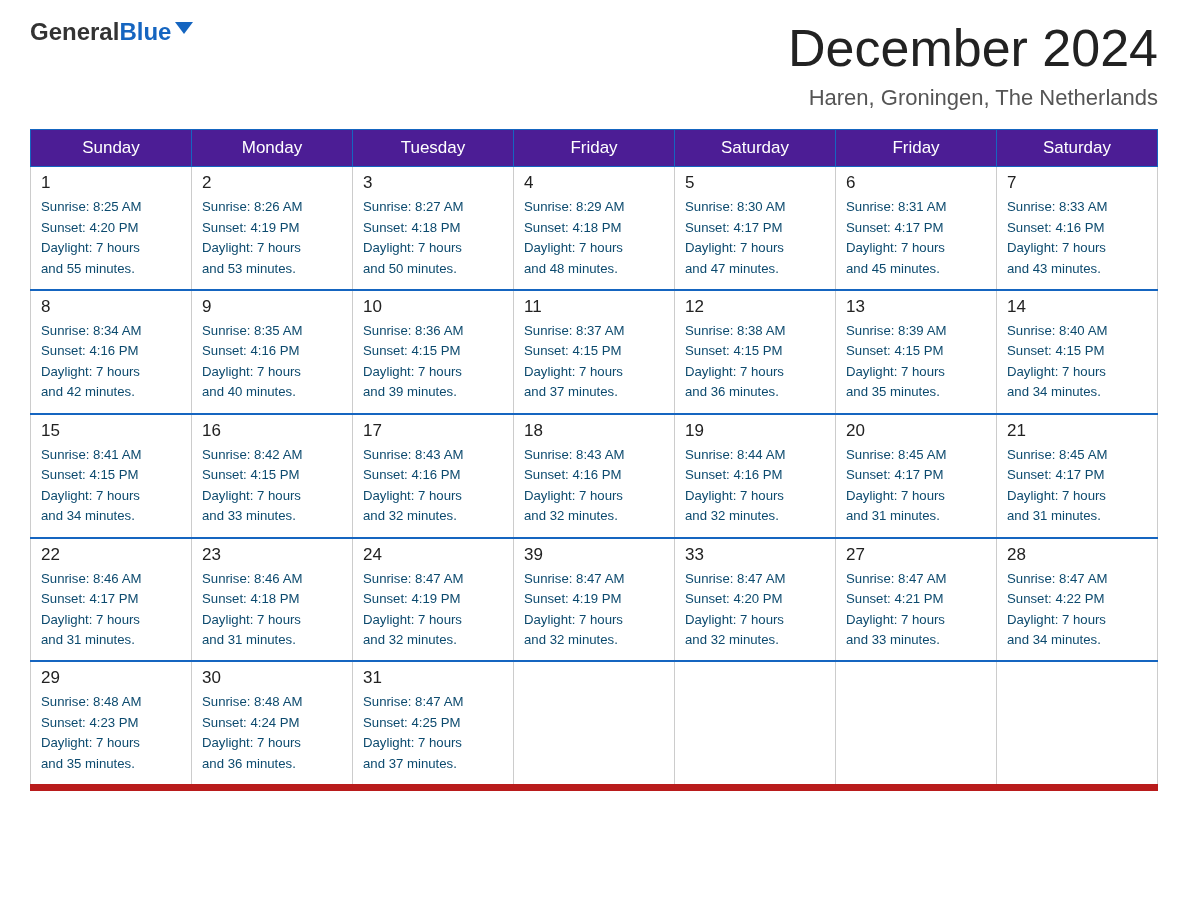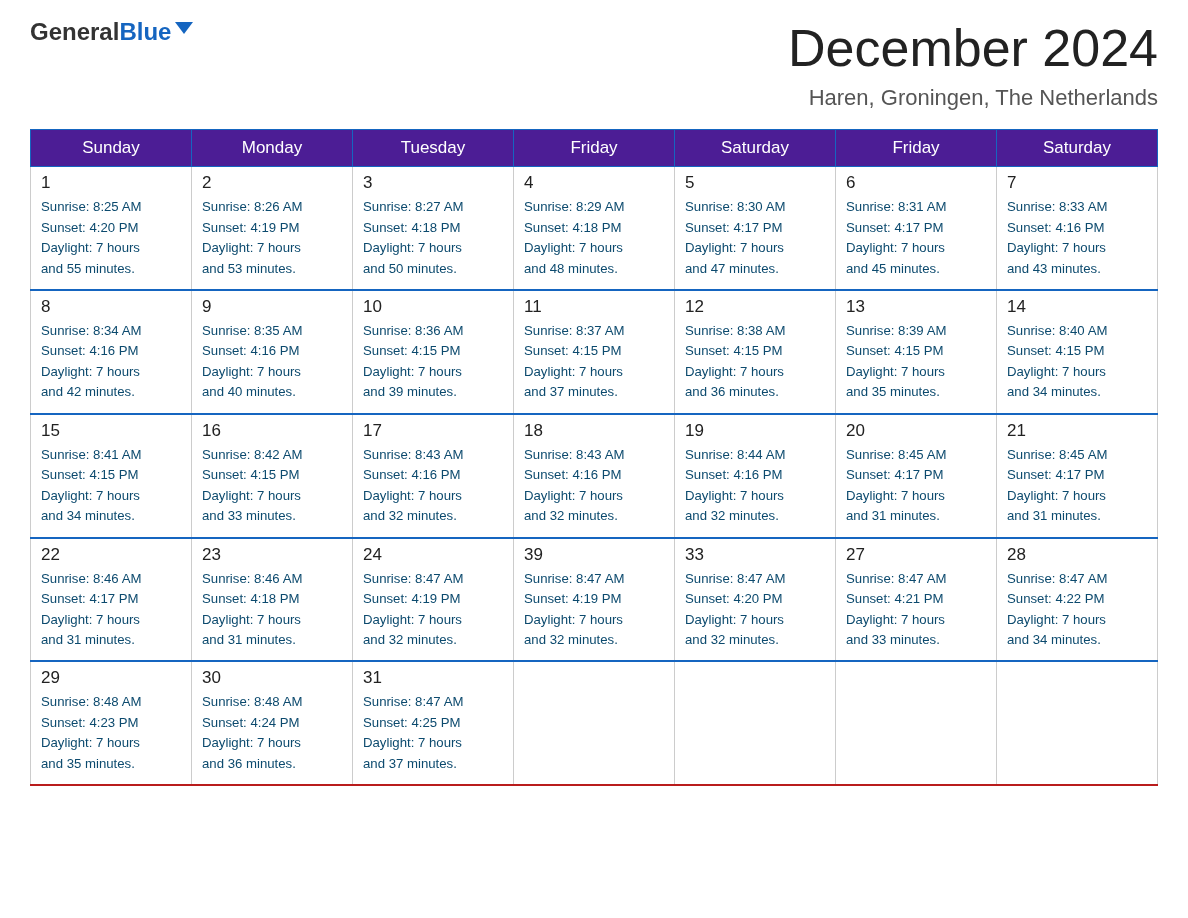--- a/index.html
+++ b/index.html
@@ -48,21 +48,21 @@
       vertical-align: top;
       padding: 6px 10px 10px 10px;
       border: 1px solid #ccc;
       border-bottom: 2px solid #1565c0;
       font-size: 13.5px;
       color: #333;
       width: 14.28%;
       min-height: 110px;
     }
     .calendar tr:last-child td {
-      border-bottom: 2px solid #b91c1c;
+      border-bottom: 7px solid #b91c1c;
     }
     .day-number {
       font-size: 17px;
       font-weight: normal;
       display: block;
       margin-bottom: 4px;
       color: #222;
     }
     .day-info {
       font-size: 13.2px;

